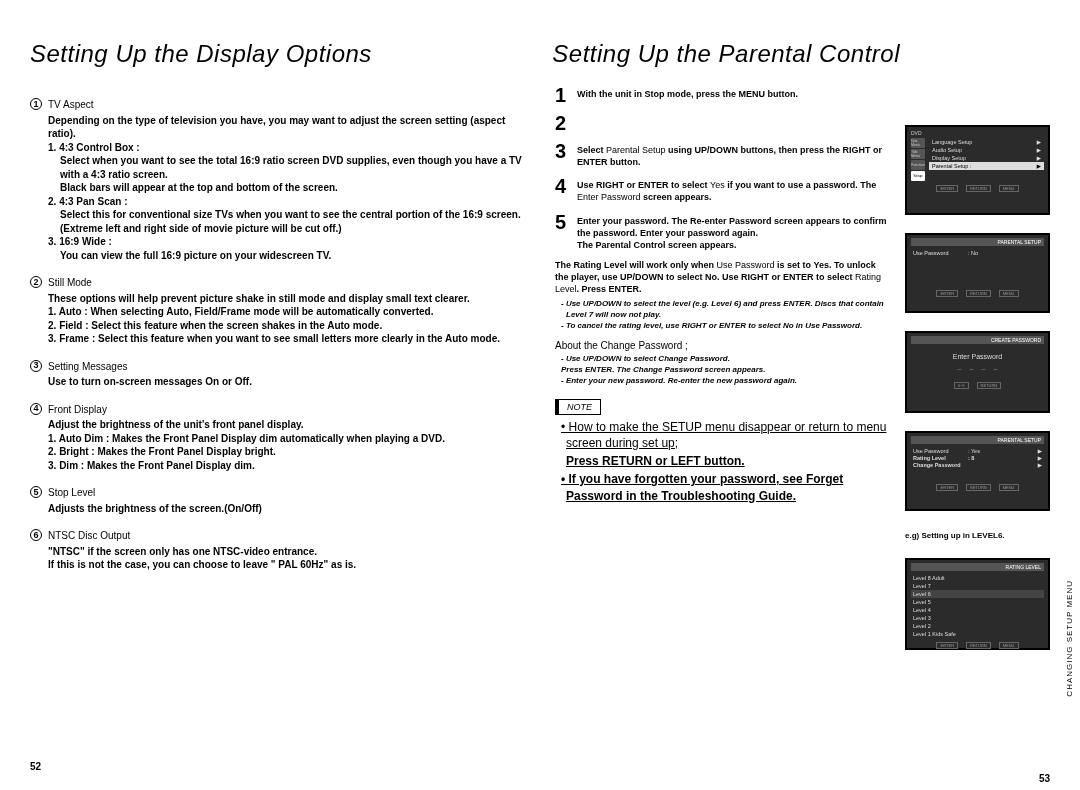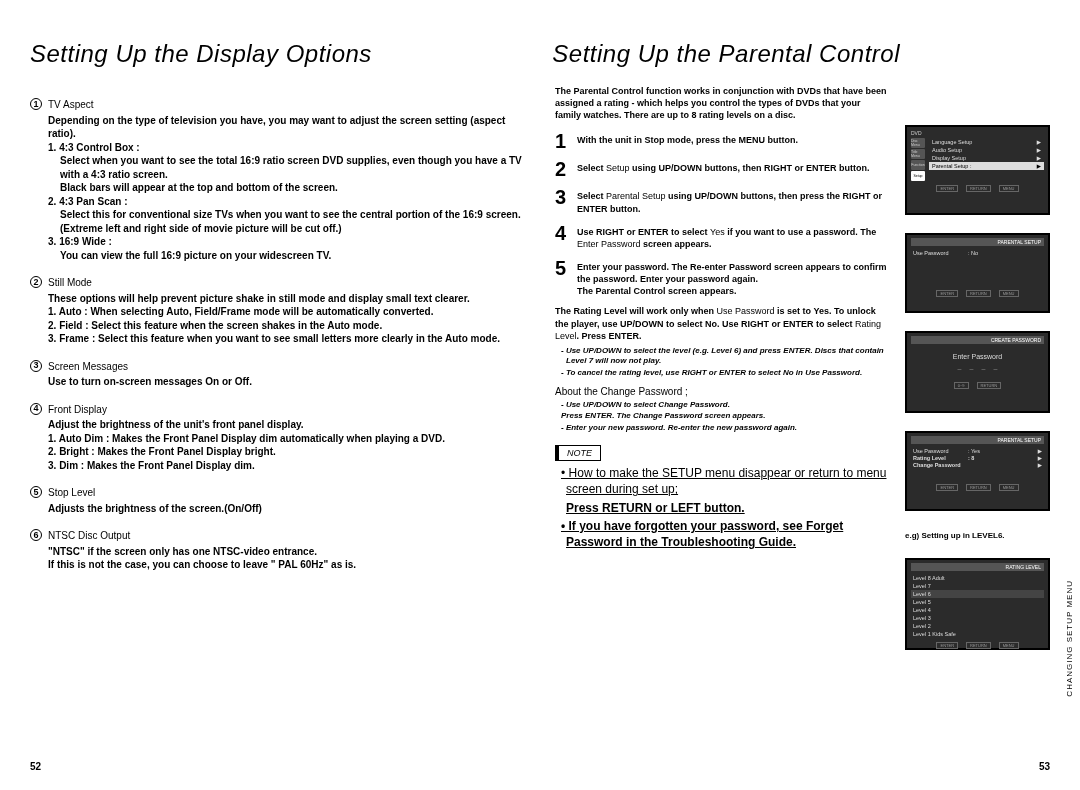--- a/index.html
+++ b/index.html
@@ -23,21 +23,21 @@
   .stepbody { font-size: 9px; font-weight: bold; line-height: 1.35; padding-top: 3px; }
   .intro { font-size: 9px; font-weight: bold; line-height: 1.35; margin-bottom: 10px; }
   .subhead { font-size: 10px; font-weight: 400; margin: 8px 0 3px 0; }
   .notes { font-size: 8px; font-weight: bold; line-height: 1.3; padding-left: 6px; margin-bottom: 6px; }
   .notes div { text-indent: -5px; padding-left: 5px; margin-bottom: 1px; font-style: italic; }
   .notebox { display: inline-block; border: 1px solid #000; padding: 2px 8px; font-size: 9px; font-style: italic; margin: 6px 0 4px 0; border-left: 4px solid #000; }
   .notelist { font-size: 12px; line-height: 1.35; padding-left: 6px; text-decoration: underline; }
   .notelist div { text-indent: -5px; padding-left: 5px; margin-bottom: 2px; }
   .pagenum { position: absolute; font-size: 10px; font-weight: bold; }
   .pn-left { left: 30px; bottom: 18px; margin-top: 44px; }
-  .pn-right { right: 30px; bottom: 18px; }
+  .pn-right { right: 30px; bottom: 6px; }
   
   .osd { background: #2b2b2b; color: #ddd; font-size: 6px; border: 2px solid #000; position: relative; padding: 3px 4px 12px 4px; }
   .osd-title { color: #ccc; font-size: 5px; text-align: left; margin-bottom: 2px; }
   .osd-titlebar { background: #555; color: #fff; font-size: 5px; padding: 1px 3px; text-align: right; margin-bottom: 3px; }
   .osd-row { display: flex; align-items: center; padding: 0.5px 2px; font-size: 5.5px; }
   .osd-row .lab { width: 55px; }
   .osd-row .val { width: 25px; }
   .osd-row .arr { margin-left: auto; }
   .osd-left-icons { display: flex; flex-direction: column; gap: 1px; margin-right: 4px; }
   .osd-flex { display: flex; }
@@ -92,21 +92,21 @@
         <div>These options will help prevent picture shake in still mode and display small text clearer.</div>
         <div><span>1.</span> <span>Auto : When selecting Auto, Field/Frame mode will be automatically converted.</span></div>
         <div><span>2.</span> <span>Field : Select this feature when the screen shakes in the Auto mode.</span></div>
         <div><span>3.</span> <span>Frame : Select this feature when you want to see small letters more clearly in the Auto mode.</span></div>
       </div>
     </div>
 
     <div class="section">
       <div class="sect-head">
           <span class="circ">3</span>
-          <span class="sect-title">Screen Messages</span>
+          <span class="sect-title">Setting Messages</span>
         </div>
       <div class="sect-body">Use to turn on-screen messages On or Off.</div>
     </div>
 
     <div class="section">
       <div class="sect-head">
           <span class="circ">4</span>
           <span class="sect-title">Front Display</span>
         </div>
       <div class="sect-body">
@@ -134,30 +134,28 @@
         <div>"NTSC" if the screen only has one NTSC-video entrance.</div>
         <div>If this is not the case, you can choose to leave " PAL 60Hz" as is.</div>
       </div>
     </div>
   </div>
 
   <div class="right-page">
     <h1>Setting Up the Parental Control</h1>
 
     <div class="right-content">
-      <div class="intro">The Parental Control function works in conjunction with DVDs that have been assigned a rating - which helps you control the types of DVDs that your family watches. There are up to 8 rating levels on a disc.</div>
 
       
       <div class="numstep">
         <div class="bignum">1</div>
         <div class="stepbody"><span>With the unit in Stop mode, press the MENU button.</span></div>
       </div>
       <div class="numstep">
         <div class="bignum">2</div>
-        <div class="stepbody"><span>Select </span><span class="nw">Setup</span><span> using UP/DOWN buttons, then RIGHT or ENTER button.</span></div>
       </div>
       <div class="numstep">
         <div class="bignum">3</div>
         <div class="stepbody"><span>Select </span><span class="nw">Parental Setup</span><span> using UP/DOWN buttons, then press the RIGHT or ENTER button.</span></div>
       </div>
       <div class="numstep">
         <div class="bignum">4</div>
         <div class="stepbody"><span>Use RIGHT or ENTER to select </span><span class="nw">Yes</span><span> if you want to use a password. The </span><span class="nw">Enter Password</span><span> screen appears.</span></div>
       </div>
       <div class="numstep">

